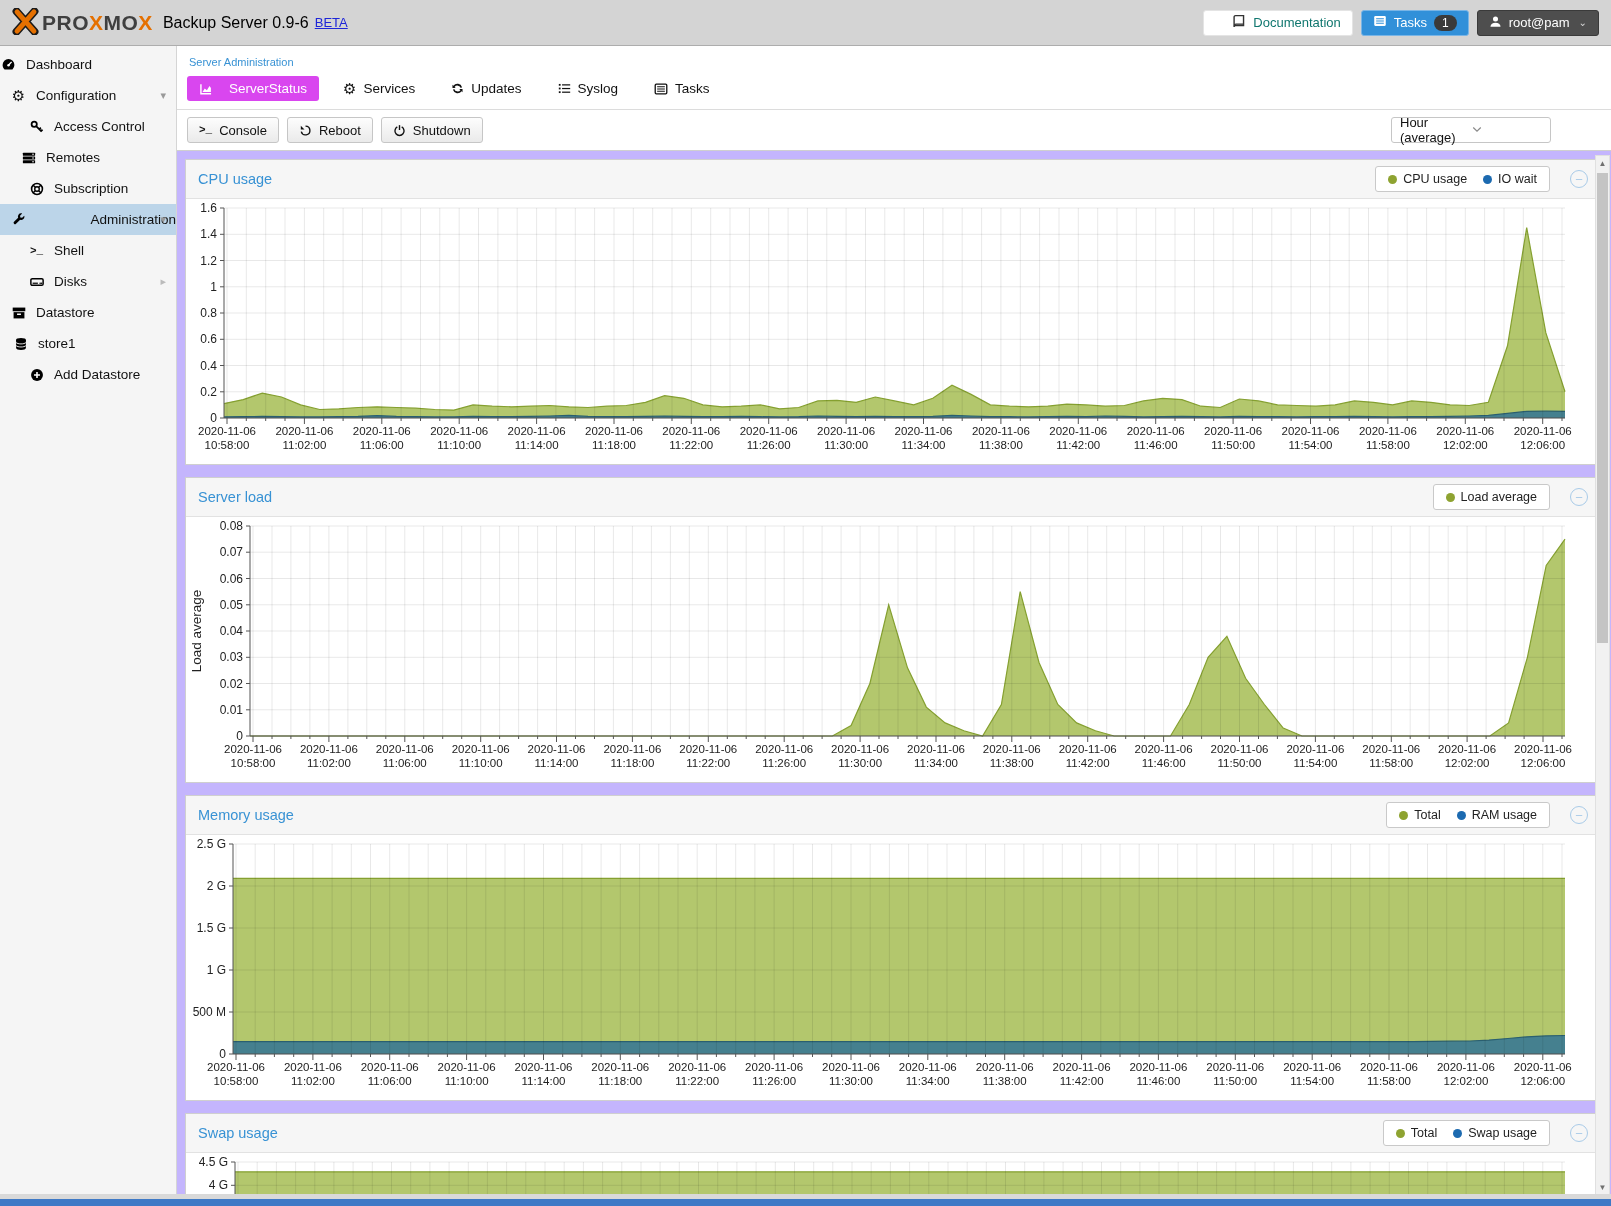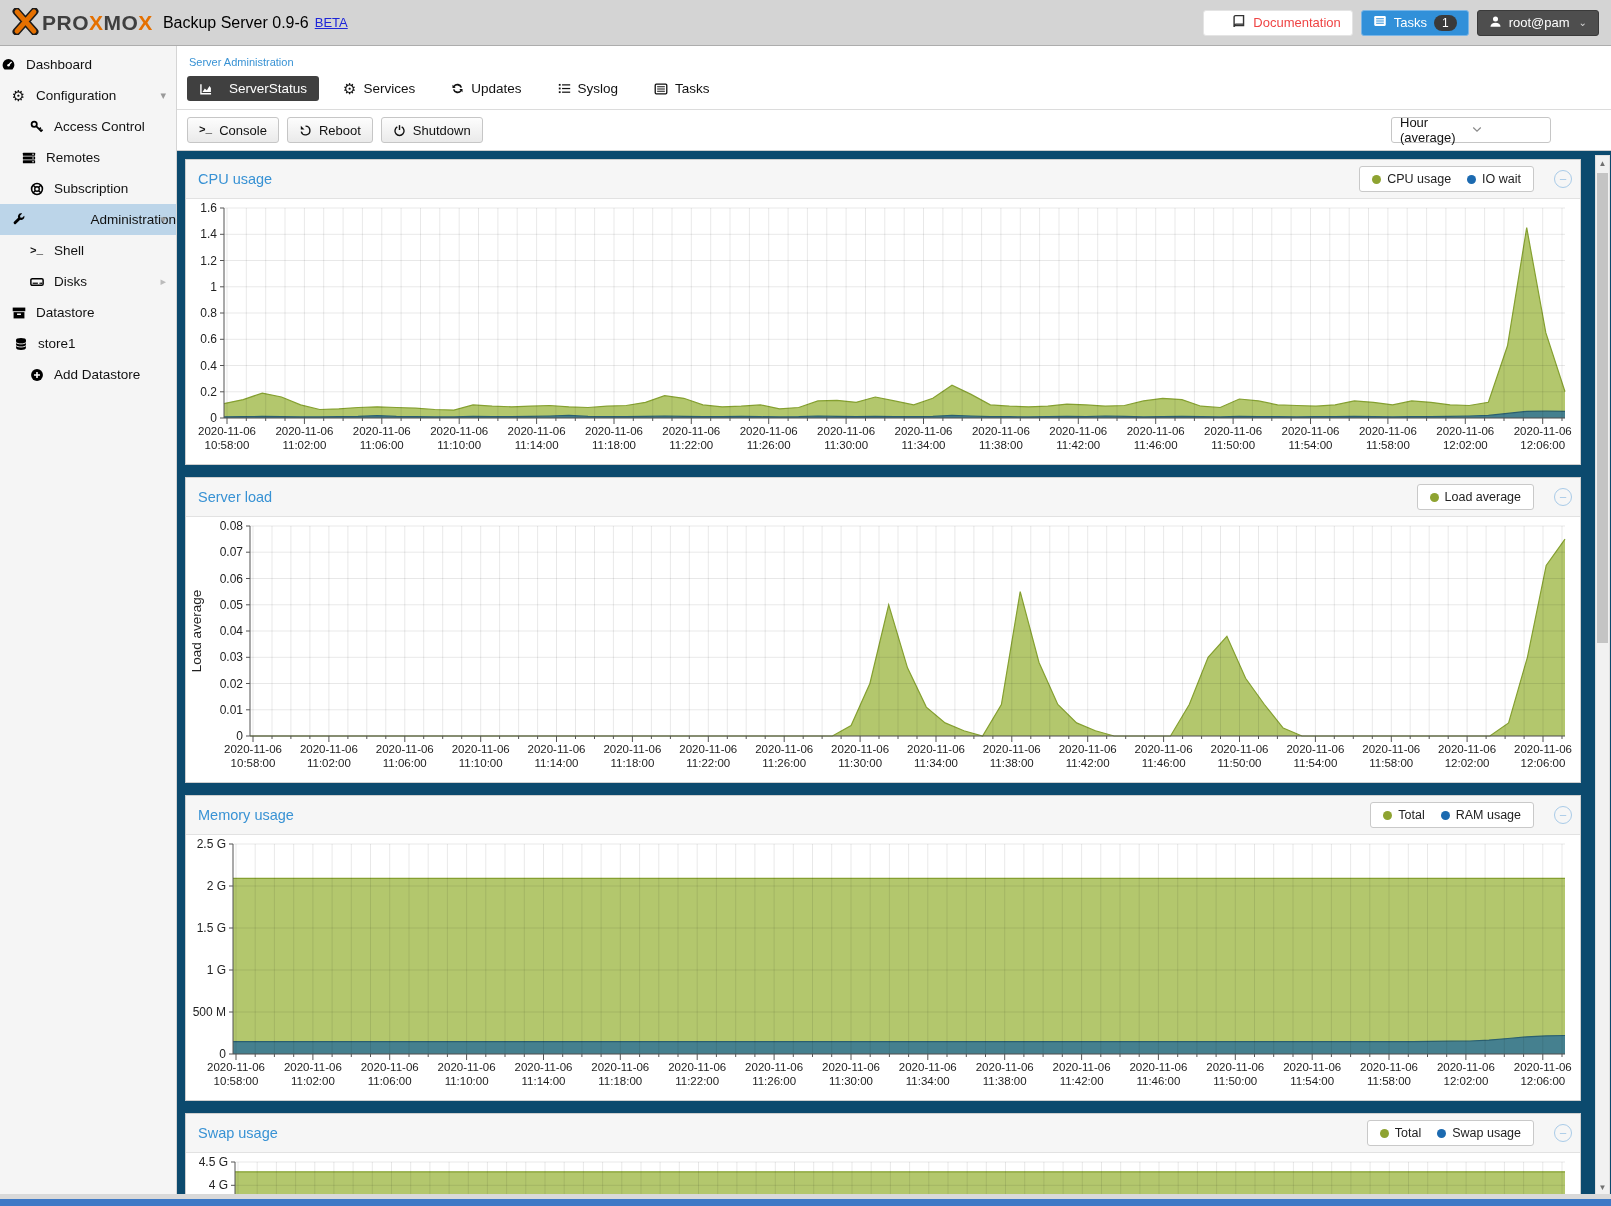--- a/index.html
+++ b/index.html
@@ -12,50 +12,50 @@
   #topbar { height:46px; background:#d4d4d4; border-bottom:1px solid #adadad;
     display:flex; align-items:center; padding:0 12px; }
   .logo { display:flex; align-items:center; gap:3px; }
   .wordmark { font-weight:bold; font-size:21px; letter-spacing:.5px; color:#3f3f3f; }
   .wordmark .ox { color:#e57000; }
   .product { margin-left:10px; font-size:16px; color:#000; }
   .beta { margin-left:6px; color:#1d25d8; text-decoration:underline; font-size:13px; cursor:pointer; }
   .topbar-right { margin-left:auto; display:flex; gap:8px; align-items:center; }
   .tb-btn { height:26px; display:flex; align-items:center; gap:7px; padding:0 11px;
     border-radius:3px; font-size:13px; cursor:pointer; white-space:nowrap; }
-  .btn-doc  { background:#fff; border:1px solid #e4e4e4; color:#ef4444;padding-left:28px; }
+  .btn-doc  { background:#fff; border:1px solid #e4e4e4; color:#0f766e;padding-left:28px; }
   .btn-tasks{ background:#3190d9; border:1px solid #79b5e6; color:#fff; }
   .badge { background:#3a3a3a; border-radius:9px; padding:1px 8px; font-size:12px; color:#fff; }
   .btn-user { background:#4e4e4e; border:1px solid #3a3a3a; color:#fff; }
   .caret { font-size:10px; color:#d8d8d8; margin-left:2px; }
   
   #layout { display:flex; height:1160px; }
   #sidebar { width:177px; background:#f5f5f5; border-right:1px solid #d5d5d5; padding-top:3px; flex:none; }
   .side-item { height:31px; display:flex; align-items:center; gap:9px; font-size:13.5px;
     color:#111; position:relative; cursor:pointer; }
   .side-item.selected { background:#bcd5e9;justify-content:space-between; }
   .side-item .icon { width:17px; display:flex; justify-content:center; align-items:center; }
   .chev { position:absolute; right:10px; color:#999; font-size:11px; }
   .mono { font-family:"Liberation Mono","DejaVu Sans Mono",monospace; font-weight:bold; font-size:11px; }
   
   #main { flex:1; display:flex; flex-direction:column; position:relative; background:#fff; min-width:0; }
   .main-title { color:#3892d4; font-size:11px; padding:10px 12px 4px; }
   #tabs { display:flex; gap:12px; padding:4px 10px 8px; border-bottom:1px solid #dcdcdc; align-items:center; }
   .tab { display:flex; align-items:center; gap:7px; padding:5px 12px; border-radius:3px;
     font-size:13.5px; color:#111; cursor:pointer; }
-  .tab.active { background:#404040; color:#fff;gap:16px; }
+  .tab.active { background:#d946ef; color:#fff;gap:16px; }
   #toolbar { display:flex; align-items:center; gap:8px; padding:7px 10px; border-bottom:1px solid #cfcfcf; }
   .tool-btn { display:flex; align-items:center; gap:7px; height:26px; padding:0 11px;
     background:linear-gradient(#fdfdfd,#eaeaea); border:1px solid #c6c6c6; border-radius:3px;
     font-size:13px; color:#111; cursor:pointer; }
   .spacer { flex:1; }
   .select { width:160px; height:26px; background:#fff; border:1px solid #c6c6c6; border-radius:3px;
     display:flex; align-items:center; padding:0 8px; margin-right:50px; font-size:13px; cursor:pointer; }
   .select span { flex:1; }
-  #content { flex:1; background:#0c4a6e; padding:8px 30px 0 8px; overflow:hidden; }
+  #content { flex:1; background:#c4b5fd; padding:8px 14px 0 8px; overflow:hidden; }
   .panel { background:#fff; border:1px solid #cfcfcf; margin-bottom:12px; }
   .panel-hd { height:39px; background:#f6f6f6; border-bottom:1px solid #e2e2e2;
     display:flex; align-items:center; padding:0 12px; position:relative; }
   .panel-title { color:#3892d4; font-size:14.5px; }
   .legend { margin-left:auto; display:flex; gap:16px; background:#fff; border:1px solid #c9c9c9;
     border-radius:3px; padding:5px 12px; margin-right:34px; font-size:12.5px; color:#222; align-items:center; }
   .leg-item { display:flex; align-items:center; }
   .dot { width:9px; height:9px; border-radius:50%; display:inline-block; margin-right:6px; }
   .collapse { position:absolute; right:8px; width:18px; height:18px; border:1px solid #a9cbe8;
     color:#a9cbe8; border-radius:50%; display:flex; align-items:center; justify-content:center;

